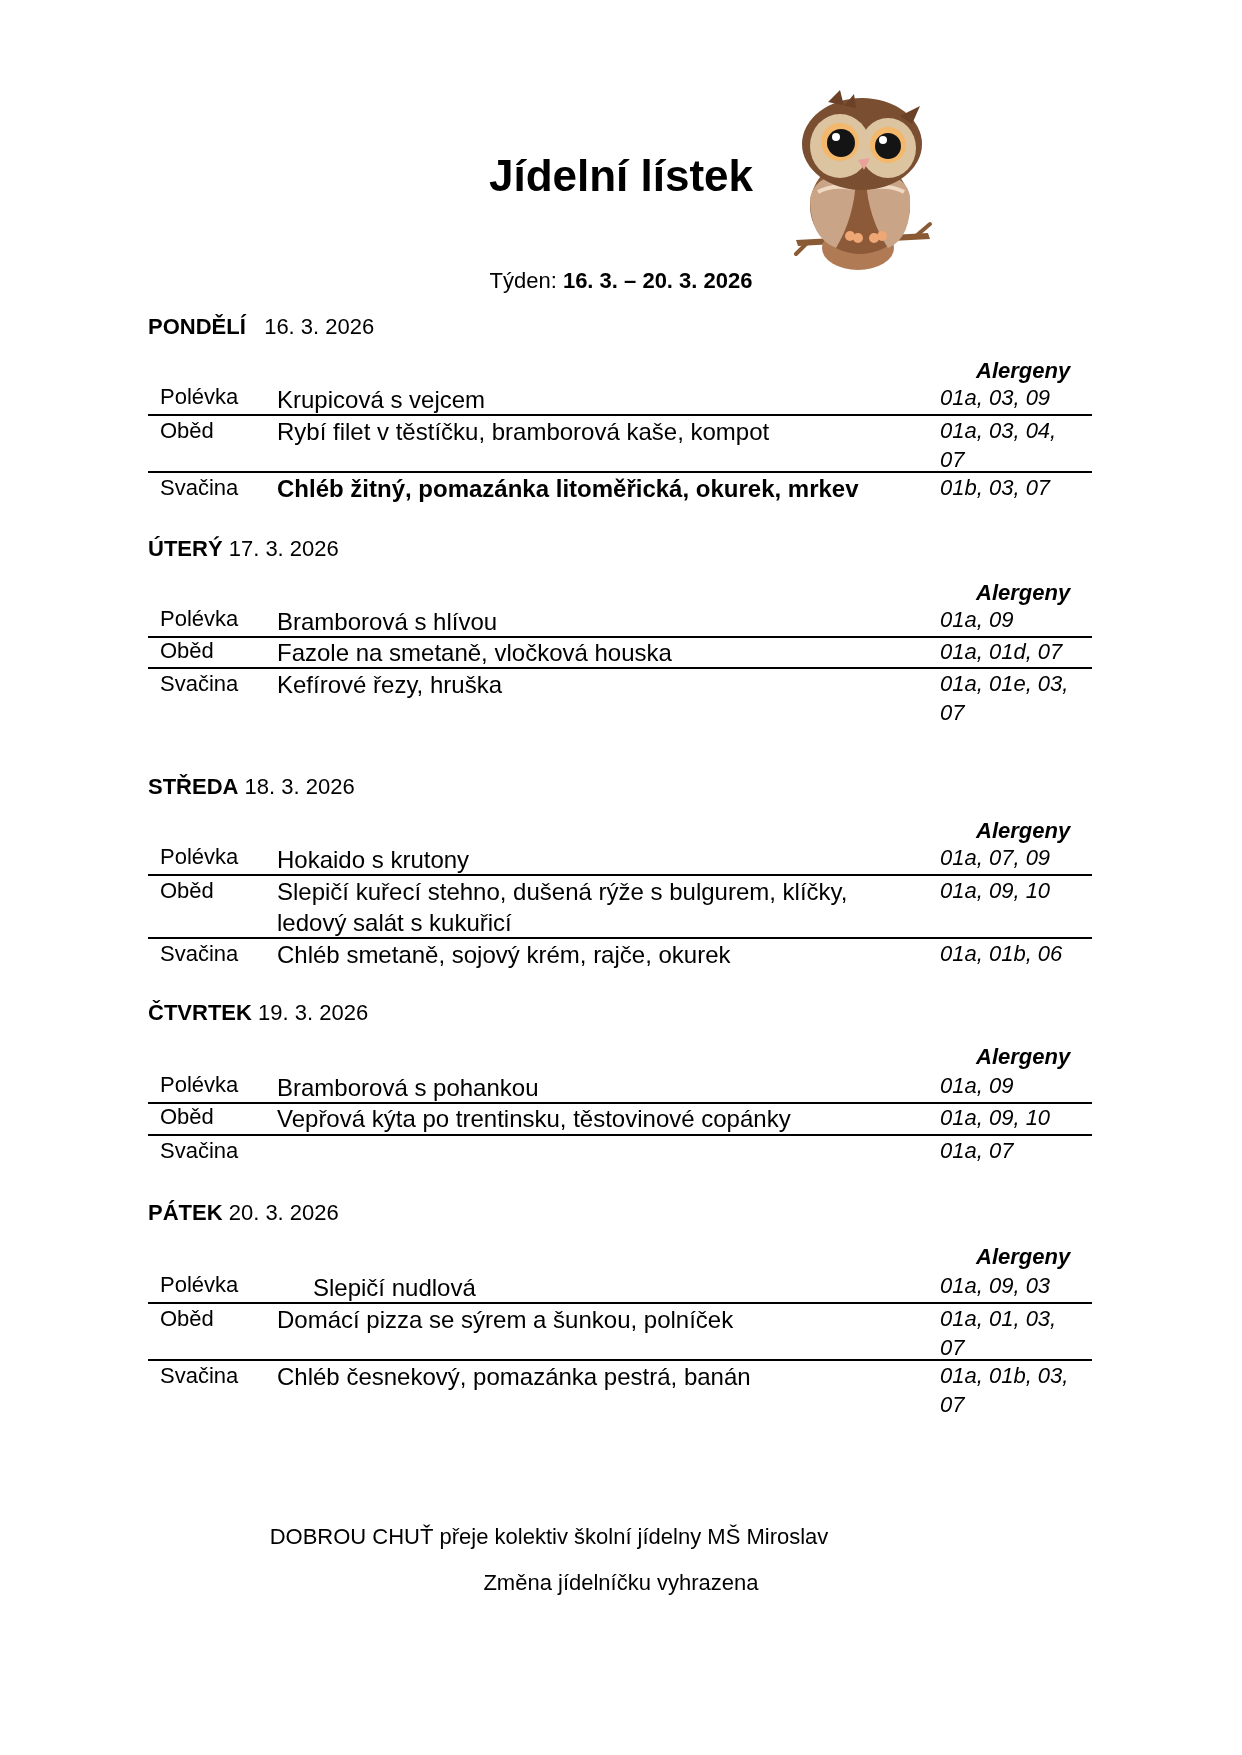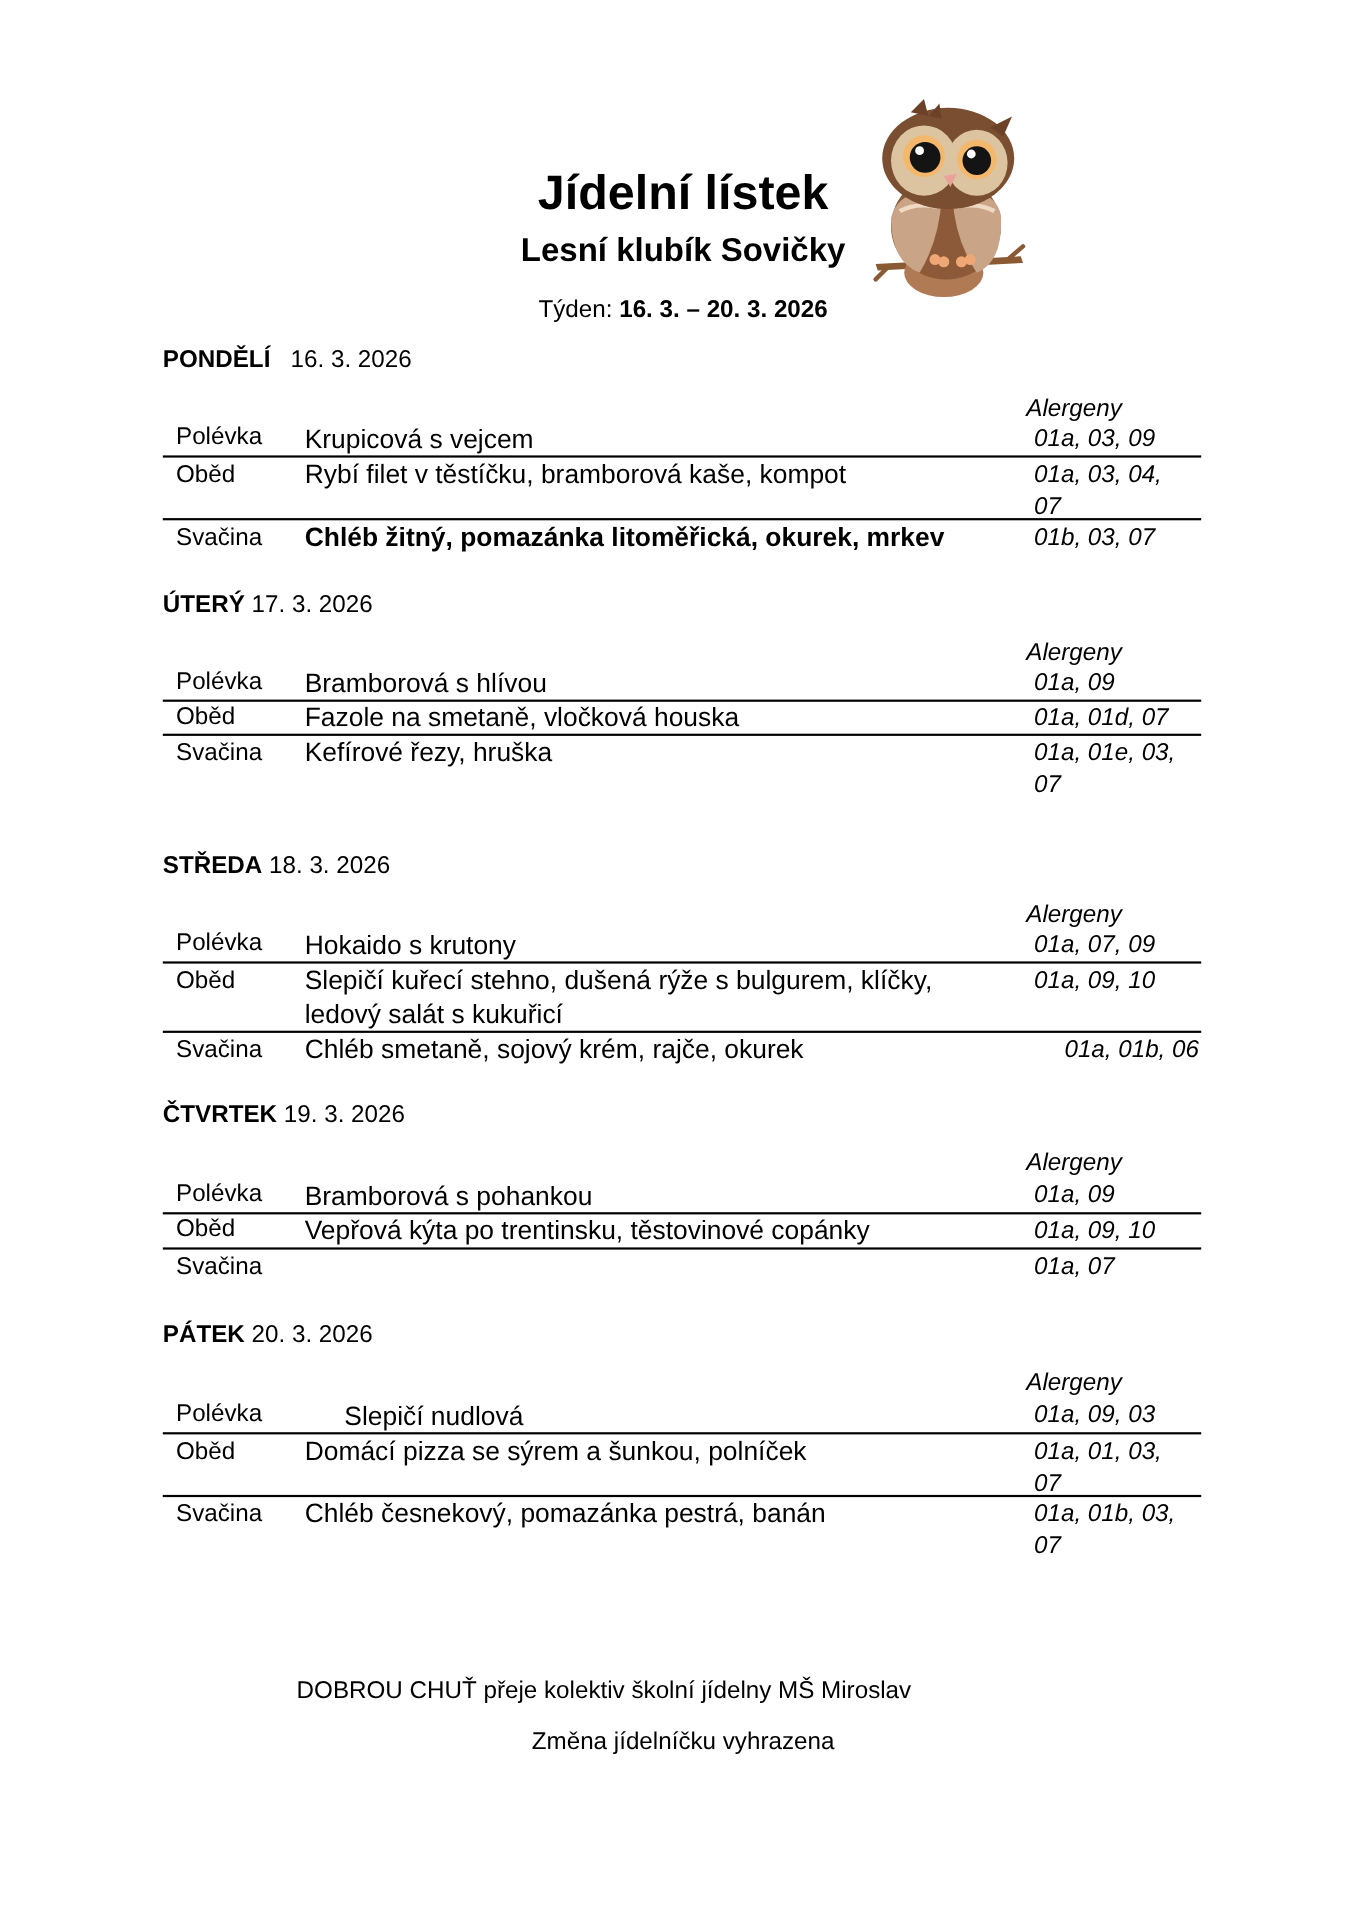--- a/index.html
+++ b/index.html
@@ -17,34 +17,33 @@
 
   .day { position: absolute; left: 148px; width: 944px; }
   .day-heading { font-size: 22px; line-height: 30px; height: 30px; }
   .day-heading .dname { font-weight: bold; }
   .menu { position: absolute; left: 0; width: 944px; }
   .row { position: relative; width: 944px; }
   .row.bordered { border-top: 2.5px solid #000; }
   .lbl { position: absolute; left: 12px; font-size: 22px; line-height: 30px; }
   .dish { position: absolute; left: 129px; width: 640px; font-size: 24px; line-height: 31px; }
   .alg { position: absolute; left: 792px; width: 150px; font-style: italic; font-size: 22px; line-height: 29px; }
-  .alg-head { position: absolute; left: 785px; font-style: italic; font-size: 22px; line-height: 29px; }
+  .alg-head { position: absolute; left: 828px; font-style: italic; font-size: 22px; line-height: 29px; font-weight: bold; }
 
   .footer1 { position: absolute; top: 1522px; left: 0; width: 1098px; text-align: center;
              font-size: 22px; line-height: 30px; }
   .footer2 { position: absolute; top: 1568px; left: 0; width: 1242px; text-align: center;
              font-size: 22px; line-height: 30px; }
 </style>
 </head>
 <body>
 
 <div class="page">
 
   <div class="title">Jídelní lístek</div>
-  <div class="subtitle">Lesní klubík Sovičky</div>
   <div class="week">
     <span>Týden:</span>
     <b>16. 3. – 20. 3. 2026</b>
   </div>
 
   <svg class="owl" viewBox="0 0 150 195">
 
     <path d="M8 152 L140 145 L142 151 L10 158 Z" fill="#8a5a34"></path>
     <path d="M20 154 L8 166" stroke="#8a5a34" stroke-width="4" stroke-linecap="round"></path>
     <path d="M128 148 L142 136" stroke="#8a5a34" stroke-width="4" stroke-linecap="round"></path>
@@ -140,21 +139,21 @@
         <span class="alg" style="top:27px;">01a, 07, 09</span>
       </div>
       <div class="row bordered" style="height:61px;">
         <span class="lbl" style="top:0;">Oběd</span>
         <span class="dish" style="top:0; width:620px;">Slepičí kuřecí stehno, dušená rýže s bulgurem, klíčky, ledový salát s kukuřicí</span>
         <span class="alg" style="top:0;">01a, 09, 10</span>
       </div>
       <div class="row bordered" style="height:34px;">
         <span class="lbl" style="top:0;">Svačina</span>
         <span class="dish" style="top:0;">Chléb smetaně, sojový krém, rajče, okurek</span>
-        <span class="alg" style="top:0;text-align:right;">01a, 01b, 06</span>
+        <span class="alg" style="top:0;">01a, 01b, 06</span>
       </div>
     </div>
   </section>
 
   <section class="day" style="top:998px;">
     <div class="day-heading">
       <span class="dname">ČTVRTEK</span> <span>19. 3. 2026</span>
     </div>
     <div class="menu" style="top:44px;">
       <div class="row" style="height:60px;">

